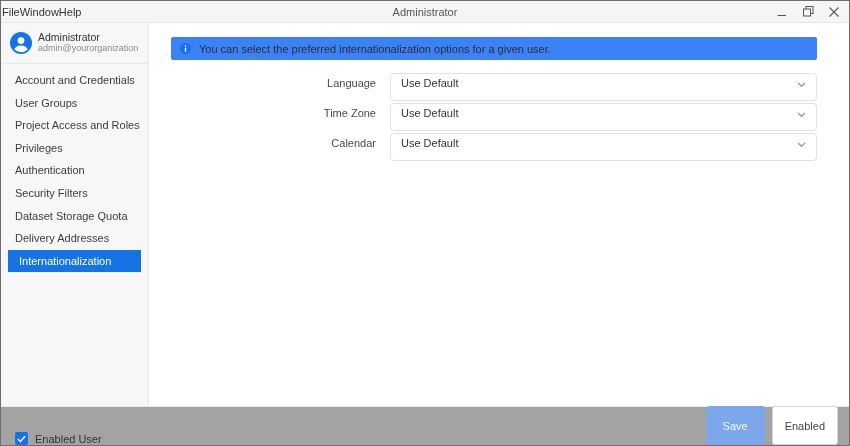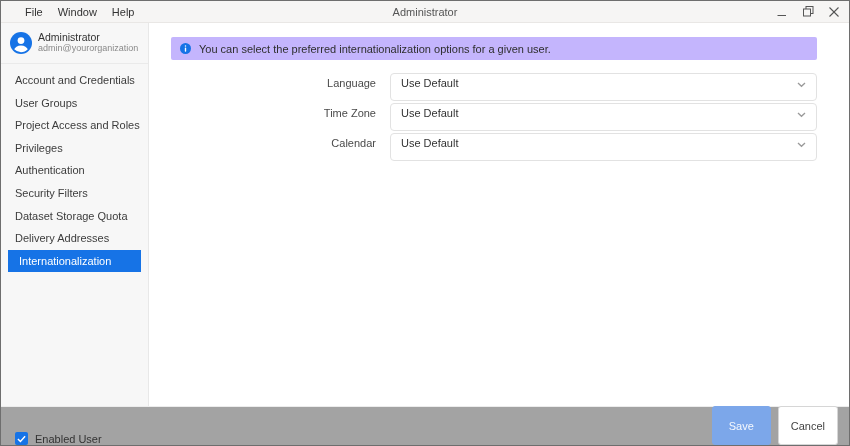--- a/index.html
+++ b/index.html
@@ -15,21 +15,21 @@
   }
 
   
   .titlebar {
     height:22px; flex:0 0 22px;
     background:#f6f5f4;
     border-bottom:1px solid #e9e7e5;
     position:relative;
     display:flex; align-items:center;
   }
-  .menus { display:flex; gap:15px; padding-left:24px; position:relative; z-index:2; }
+  .menus { display:flex; padding-left:1px; position:relative; z-index:2; }
   .menu-item { font-size:11px; color:#333; cursor:default; }
   .win-title {
     position:absolute; left:0; right:0; top:0; bottom:0;
     display:flex; align-items:center; justify-content:center;
     font-size:11px; color:#555; z-index:1;
   }
   .win-controls {
     position:absolute; right:9px; top:0; height:100%;
     display:flex; align-items:center; gap:14px; z-index:2;
   }
@@ -63,21 +63,21 @@
   }
   .nav-item.selected {
     margin:0 7px; padding-left:11px;
     background:#1673e6; color:#fff;
     border-radius:0;
   }
 
   .main { flex:1 1 auto; background:#fff; padding:14px 32px 0 22px; }
 
   .banner {
-    height:23px; background:#c4b5fd; border-radius:2px;
+    height:23px; background:#3b82f6; border-radius:2px;
     display:flex; align-items:center;
   }
   .banner .info-icon { margin:0 8px 0 9px; display:flex; }
   .banner-text { font-size:11px; color:#2e2e2e; }
 
   .form { margin-top:13px; }
   .form-row { display:flex; height:21px; margin-bottom:9px; }
   .form-label {
     width:205px; flex:0 0 205px; text-align:right;
     line-height:21px; font-size:11px; color:#4a4a4a;
@@ -238,16 +238,16 @@
 
   <div class="footer">
     <span class="checkbox">
       <svg width="9" height="8" viewBox="0 0 10 8">
           <path d="M1 4l2.8 2.8L9 1" stroke="#fff" stroke-width="1.6" fill="none"></path>
         </svg>
     </span>
     <span class="checkbox-label">Enabled User</span>
     <span class="footer-spacer"></span>
     <button class="btn btn-save">Save</button>
-    <button class="btn btn-cancel">Cancel</button>
+    <button class="btn btn-cancel">Enabled</button>
   </div>
 
 </div>
 
 </body></html>

